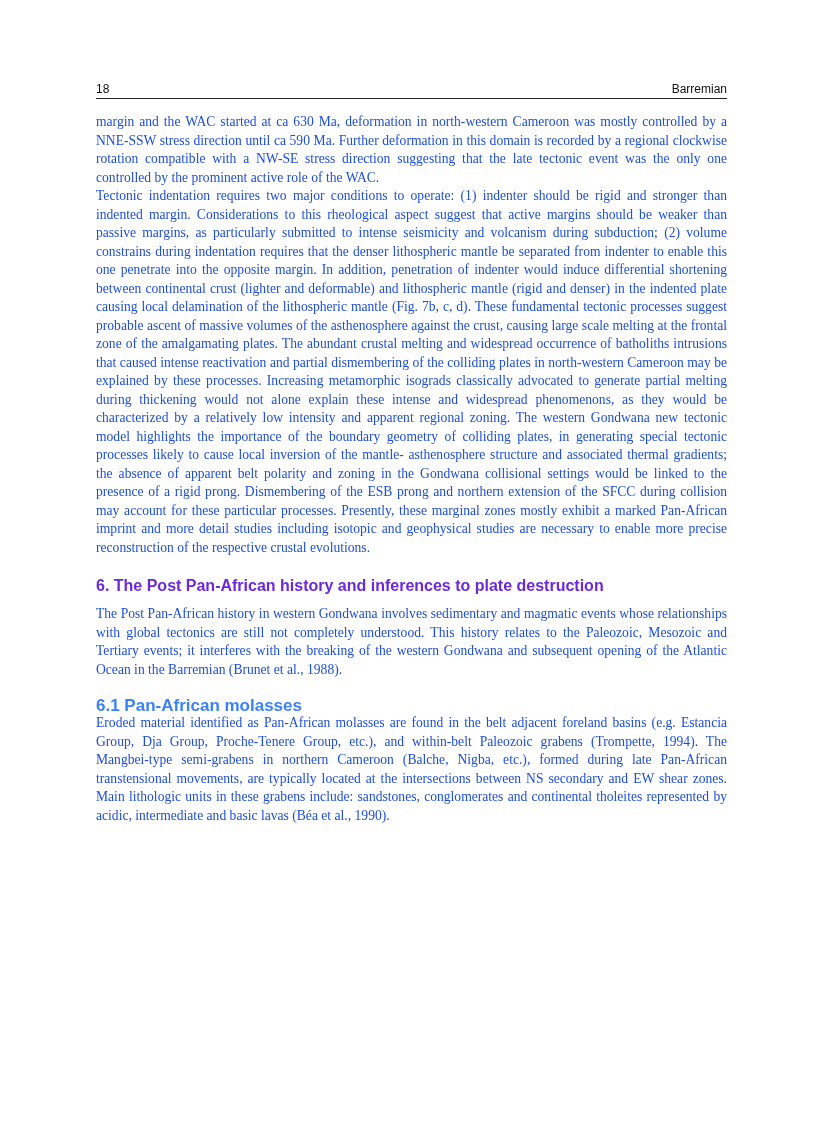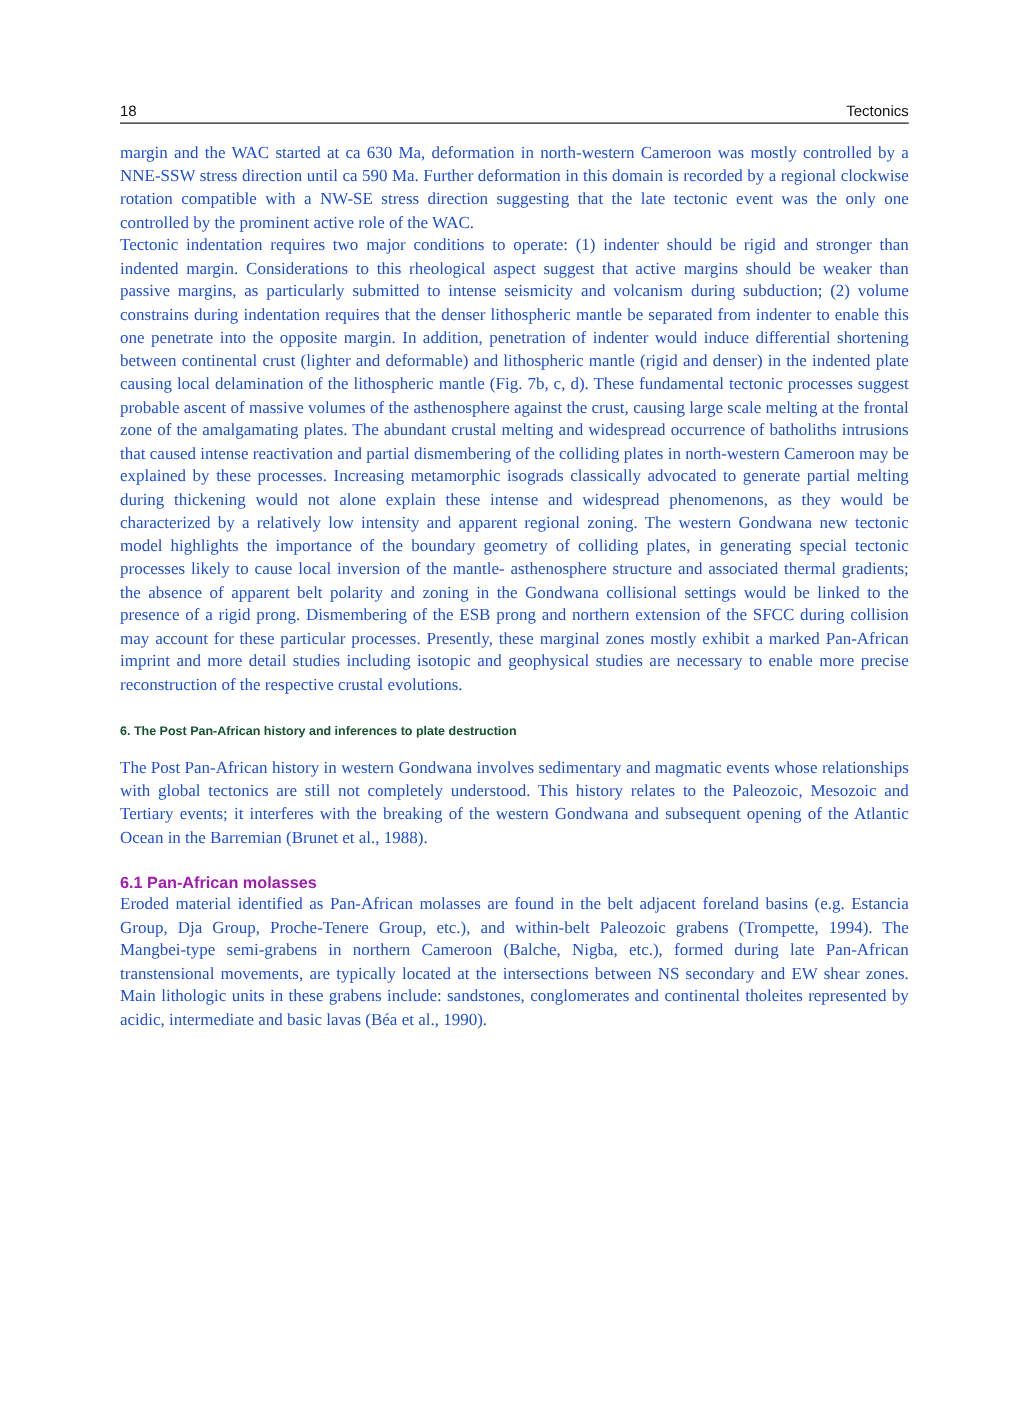--- a/index.html
+++ b/index.html
@@ -9,35 +9,35 @@
     display: flex; justify-content: space-between; align-items: flex-end;
     font-family: "Liberation Sans", sans-serif; font-size: 12px; color: #111;
     height: 16px; padding-bottom: 2px; border-bottom: 1.6px solid #222;
   }
   .body-text {
     font-family: "Liberation Serif", serif; font-size: 13.6px; line-height: 18.5px;
     color: #1d4ed8; text-align: justify; margin: 0;
   }
   .p1 { margin-top: 14px; }
   .h1 {
-    font-family: "Liberation Sans", sans-serif; font-weight: bold; font-size: 10px;
-    color: #14532d; margin: 20px 0 10px 0; line-height: 18px;
+    font-family: "Liberation Sans", sans-serif; font-weight: bold; font-size: 16px;
+    color: #6d28d9; margin: 20px 0 10px 0; line-height: 18px;
   }
   .h2 {
-    font-family: "Liberation Sans", sans-serif; font-weight: bold; font-size: 13px;
-    color: #a21caf; margin: 18px 0 0 0; line-height: 17px;
+    font-family: "Liberation Sans", sans-serif; font-weight: bold; font-size: 17px;
+    color: #3b82f6; margin: 18px 0 0 0; line-height: 17px;
   }
 </style>
 </head>
 <body>
 
 <div class="page">
   <div class="running-head">
     <span>18</span>
-    <span>Tectonics</span>
+    <span>Barremian</span>
   </div>
 
   <p class="body-text p1">margin and the WAC started at ca 630 Ma, deformation in north-western Cameroon was mostly controlled by a NNE-SSW stress direction until ca 590 Ma. Further deformation in this domain is recorded by a regional clockwise rotation compatible with a NW-SE stress direction suggesting that the late tectonic event was the only one controlled by the prominent active role of the WAC.</p>
   <p class="body-text">Tectonic indentation requires two major conditions to operate: (1) indenter should be rigid and stronger than indented margin. Considerations to this rheological aspect suggest that active margins should be weaker than passive margins, as particularly submitted to intense seismicity and volcanism during subduction; (2) volume constrains during indentation requires that the denser lithospheric mantle be separated from indenter to enable this one penetrate into the opposite margin. In addition, penetration of indenter would induce differential shortening between continental crust (lighter and deformable) and lithospheric mantle (rigid and denser) in the indented plate causing local delamination of the lithospheric mantle (Fig. 7b, c, d). These fundamental tectonic processes suggest probable ascent of massive volumes of the asthenosphere against the crust, causing large scale melting at the frontal zone of the amalgamating plates. The abundant crustal melting and widespread occurrence of batholiths intrusions that caused intense reactivation and partial dismembering of the colliding plates in north-western Cameroon may be explained by these processes. Increasing metamorphic isograds classically advocated to generate partial melting during thickening would not alone explain these intense and widespread phenomenons, as they would be characterized by a relatively low intensity and apparent regional zoning.  The western Gondwana new tectonic model highlights the importance of the boundary geometry of colliding plates, in generating special tectonic processes likely to cause local inversion of the mantle- asthenosphere structure and associated thermal gradients; the absence of apparent belt polarity and zoning in the Gondwana collisional settings would be linked to the presence of a rigid prong. Dismembering of the ESB prong and northern extension of the SFCC during collision may account for these particular processes. Presently, these marginal zones mostly exhibit a marked Pan-African imprint and more detail studies including isotopic and geophysical studies are necessary to enable more precise reconstruction of the respective crustal evolutions.</p>
 
   <h2 class="h1">6. The Post Pan-African history and inferences to plate destruction</h2>
   <p class="body-text">The Post Pan-African history in western Gondwana involves sedimentary and magmatic events whose relationships with global tectonics are still not completely understood.  This history relates to the Paleozoic, Mesozoic and Tertiary events; it interferes with the breaking of the western Gondwana and subsequent opening of the Atlantic Ocean in the Barremian (Brunet et al., 1988).</p>
 
   <h3 class="h2">6.1 Pan-African molasses</h3>
   <p class="body-text">Eroded material identified as Pan-African molasses are found in the belt adjacent foreland basins (e.g. Estancia Group, Dja Group, Proche-Tenere Group, etc.), and within-belt Paleozoic grabens (Trompette, 1994). The Mangbei-type semi-grabens in northern Cameroon (Balche, Nigba, etc.), formed during late Pan-African transtensional movements, are typically located at the intersections between NS secondary and EW shear zones. Main lithologic units in these grabens include: sandstones, conglomerates and continental tholeites represented by acidic, intermediate and basic lavas (Béa et al., 1990).</p>

